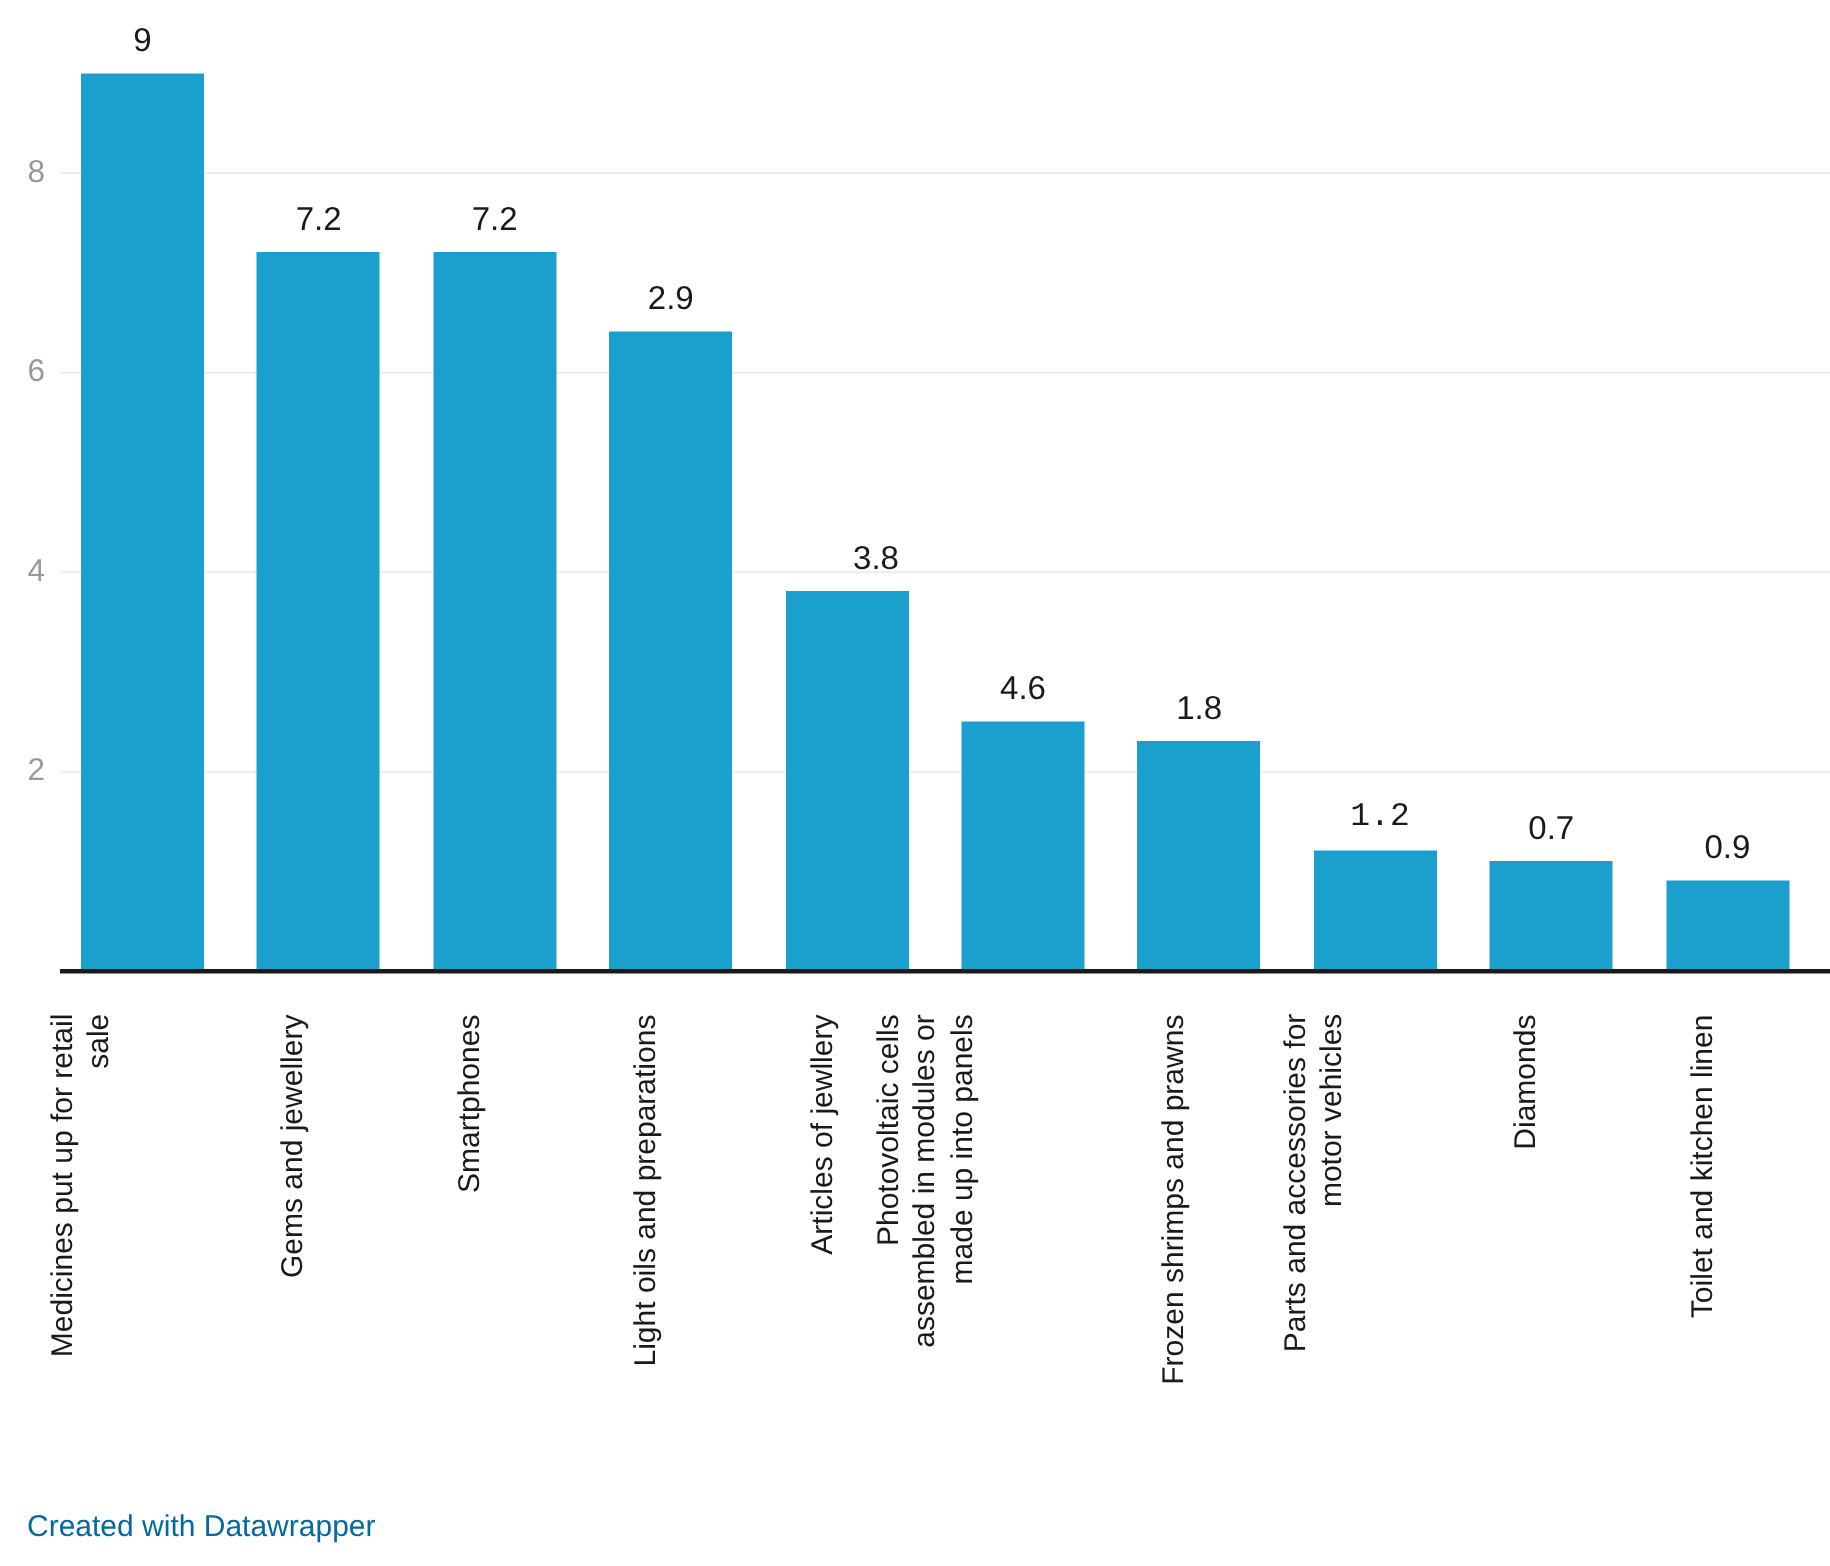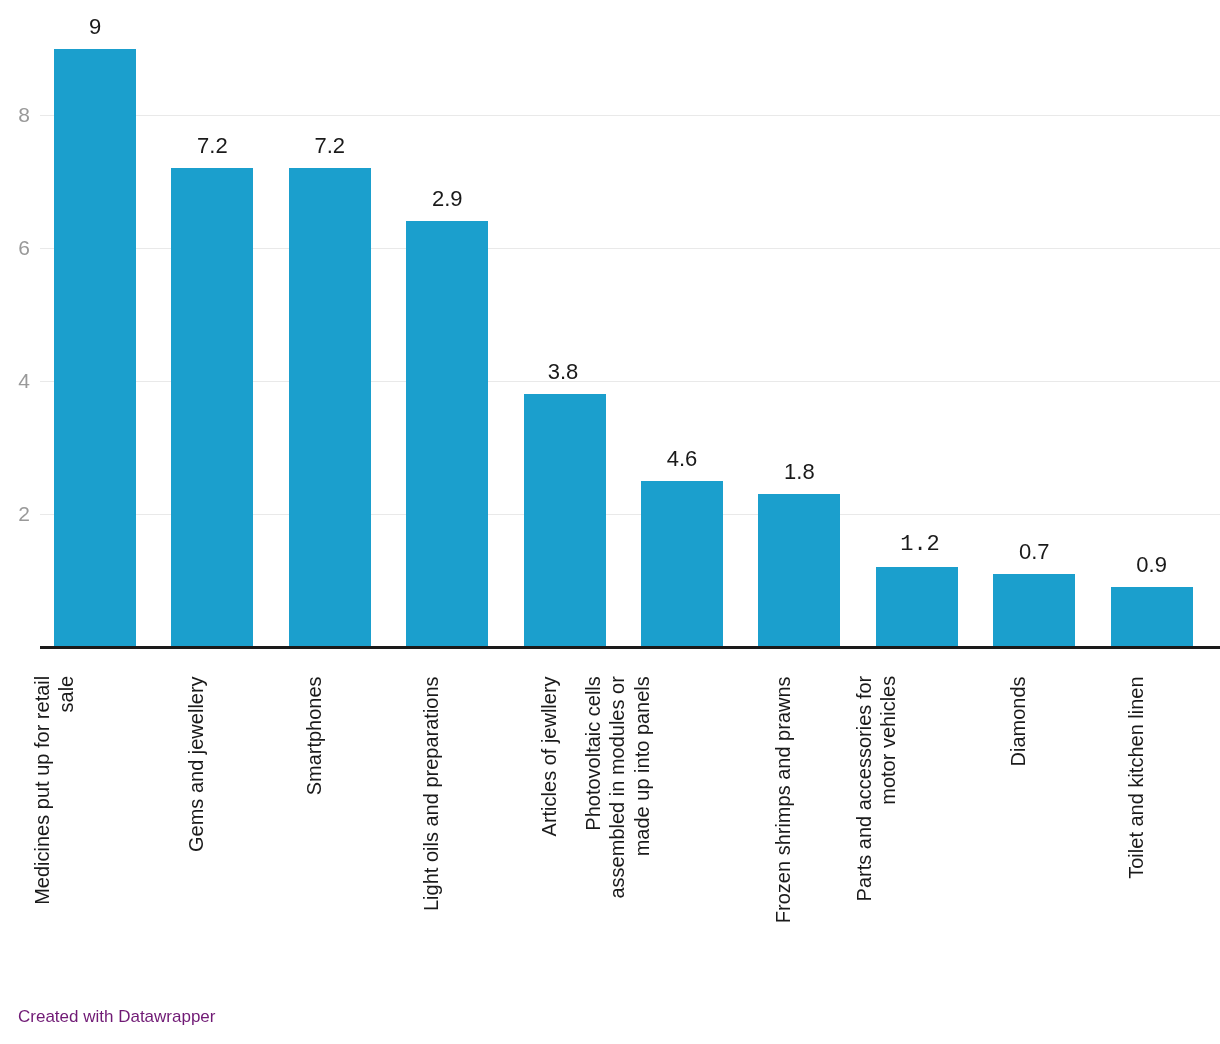--- a/index.html
+++ b/index.html
@@ -92,22 +92,22 @@
   }
   .cat-label .cl-line {
     display: block;
   }
 
   
   .footer {
     position: absolute;
     left: 18px;
     top: 1008px;
-    font-size: 17px;
-    color: #701a75;
+    font-size: 20px;
+    color: #0369a1;
     line-height: 1;
     text-align: right;
   }
 </style>
 </head>
 <body>
 
 <div id="chart-root">
 
   <div class="plot" id="plot-area">
@@ -133,21 +133,21 @@
         <div class="bar" title="Frozen shrimps and prawns: 2.3" style="left: 758.4px; top: 494.05px; width: 82px; height: 152.95px; background: rgb(27, 159, 205);"></div>
         <div class="bar" title="Parts and accessories for motor vehicles: 1.2" style="left: 875.8px; top: 567.2px; width: 82px; height: 79.8px; background: rgb(27, 159, 205);"></div>
         <div class="bar" title="Diamonds: 1.1" style="left: 993.2px; top: 573.85px; width: 82px; height: 73.15px; background: rgb(27, 159, 205);"></div>
         <div class="bar" title="Toilet and kitchen linen: 0.9" style="left: 1110.6px; top: 587.15px; width: 82px; height: 59.85px; background: rgb(27, 159, 205);"></div>
       </div>
     <div id="values-layer">
         <div class="bar-value" style="left: 24px; top: 15.5px; width: 142px;">9</div>
         <div class="bar-value" style="left: 141.4px; top: 135.2px; width: 142px;">7.2</div>
         <div class="bar-value" style="left: 258.8px; top: 135.2px; width: 142px;">7.2</div>
         <div class="bar-value" style="left: 376.2px; top: 188.4px; width: 142px;">2.9</div>
-        <div class="bar-value" style="left: 492px; top: 361.3px; width: 142px;">3.8</div>
+        <div class="bar-value" style="left: 513px; top: 361.3px; width: 142px;">3.8</div>
         <div class="bar-value" style="left: 611px; top: 447.75px; width: 142px;">4.6</div>
         <div class="bar-value" style="left: 728.4px; top: 461.05px; width: 142px;">1.8</div>
         <div class="bar-value" style="left: 849px; top: 534.2px; width: 142px; font-family: Liberation Mono, monospace;">1.2</div>
         <div class="bar-value" style="left: 963.2px; top: 540.85px; width: 142px;">0.7</div>
         <div class="bar-value" style="left: 1080.6px; top: 554.15px; width: 142px;">0.9</div>
       </div>
     <div class="baseline"></div>
   </div>
 
   <div class="cat-labels" id="cat-labels-layer">

